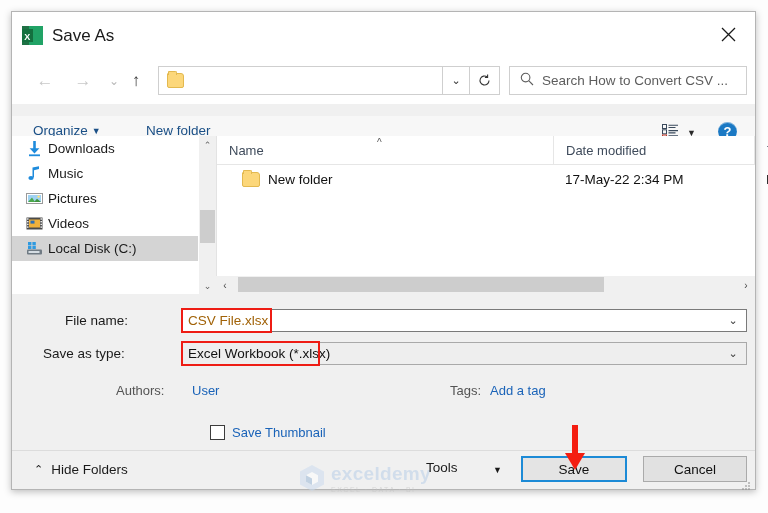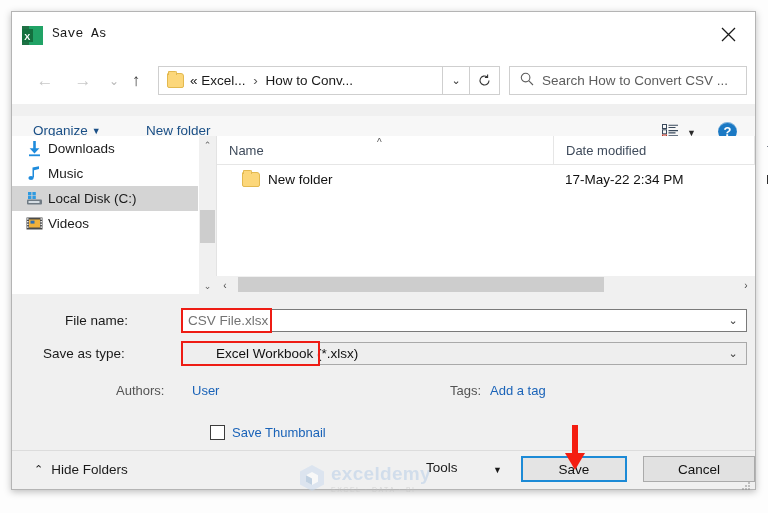--- a/index.html
+++ b/index.html
@@ -24,23 +24,22 @@
   
   .titlebar {
     position: absolute; left: 0; top: 0; right: 0; height: 47px;
     background: #ffffff;
   }
   .app-icon {
     position: absolute; left: 10px; top: 13px; width: 21px; height: 21px;
   }
   .title-text {
     position: absolute; left: 40px; top: 14px;
-    font-size: 13px; color: #1a1a1a;
+    font-size: 17px; color: #1a1a1a;
     white-space: nowrap;
-    font-family: Liberation Mono, monospace;
   }
   .close-btn {
     position: absolute; right: 6px; top: 4px; width: 42px; height: 36px;
     display: flex; align-items: center; justify-content: center;
     cursor: pointer;
   }
   .close-btn svg { display: block; }
 
   
   .navrow {
@@ -196,32 +195,32 @@
     position: absolute; left: 0; top: 282px; right: 0; bottom: 38px; background: #f0f0f0;
   }
   .form-label {
     position: absolute; font-size: 13.5px; color: #1a1a1a; white-space: nowrap;
   }
   .fname-input {
     position: absolute; left: 170px; top: 15px; width: 565px; height: 23px;
     background: #ffffff; border: 1px solid #7a7a7a; box-sizing: border-box;
     display: flex; align-items: center; cursor: text;
   }
-  .fname-input .val { font-size: 13.5px; color: #737373; padding-left: 5px; }
+  .fname-input .val { font-size: 13.5px; color: #a16207; padding-left: 5px; }
   .fname-drop, .ftype-drop {
     position: absolute; right: 1px; top: 0; bottom: 0; width: 24px;
     display: flex; align-items: center; justify-content: center;
     font-size: 11px; color: #3a3a3a; cursor: pointer;
   }
   .ftype-input {
     position: absolute; left: 170px; top: 48px; width: 565px; height: 23px;
     background: #eeeeee; border: 1px solid #a9a9a9; box-sizing: border-box;
     display: flex; align-items: center; cursor: pointer;
   }
-  .ftype-input .val { font-size: 13.5px; color: #111; padding-left: 5px; margin-left: 28px; }
+  .ftype-input .val { font-size: 13.5px; color: #111; padding-left: 5px; }
 
   .meta-label { position: absolute; font-size: 13px; color: #545454; }
   .meta-link { position: absolute; font-size: 13px; color: #1a63b8; cursor: pointer; }
 
   .chk-wrap {
     position: absolute; left: 198px; top: 131px; display: flex; align-items: center; cursor: pointer;
   }
   .chk-box {
     width: 13px; height: 13px; border: 1px solid #3c3c3c; background: #fff; flex: none;
   }
@@ -252,21 +251,21 @@
   }
   .btn {
     position: absolute; top: 5px; height: 26px; font-size: 13.5px; color: #111;
     display: flex; align-items: center; justify-content: center; cursor: pointer;
     background: #e1e1e1; border: 1px solid #aaaaaa; box-sizing: border-box;
   }
   .btn-save {
     left: 509px; width: 106px;
     border: 2px solid #1c8ad6; background: #e4e4e4;
   }
-  .btn-cancel { left: 631px; width: 112px; }
+  .btn-cancel { left: 631px; width: 104px; }
   .grip { position: absolute; right: 4px; bottom: 3px; width: 9px; height: 9px; opacity: .5; }
 
   
   .watermark {
     position: absolute; left: 285px; bottom: 1px; width: 190px; height: 20px;
     opacity: 0.55; pointer-events: none;
     display: flex; align-items: center;
   }
   .wm-text { display: flex; flex-direction: column; line-height: 1; margin-left: 4px; }
   .wm-name { font-size: 19px; font-weight: bold; color: #b9cfe8; letter-spacing: .3px; }
@@ -296,26 +295,20 @@
     </div>
 
     <div class="navrow">
       <div class="navbtn nav-back">←</div>
       <div class="navbtn nav-fwd">→</div>
       <div class="navbtn nav-hist">⌄</div>
       <div class="navbtn nav-up">↑</div>
 
       <div class="addressbar">
         <span class="addr-folder"></span>
-        <span class="addr-crumbs">
-          <span>«</span>
-          <span>Excel...</span>
-          <span class="crumb-sep">›</span>
-          <span>How to Conv...</span>
-        </span>
       </div>
       <div class="addr-drop">⌄</div>
       <div class="addr-refresh">
         <svg width="13" height="13" viewBox="0 0 13 13">
           <path d="M11,6.5 A4.5,4.5 0 1 1 9.2,2.9" stroke="#333" stroke-width="1.1" fill="none"></path>
           <path d="M9.6,0.6 L9.6,3.4 L6.9,3.4" stroke="#333" stroke-width="1.1" fill="none"></path>
         </svg>
       </div>
 
       <div class="searchbar">
@@ -361,34 +354,31 @@
         </div>
         <div class="nav-item">
           <span class="nav-ico">
             <svg width="17" height="17" viewBox="0 0 17 17">
               <path d="M6.5,12.5 L6.5,2.6 L13,1.2 L13,4 L8,5.2 L8,12.5 Z" fill="#1e8bdc"></path>
               <ellipse cx="5" cy="13" rx="2.6" ry="2.1" fill="#1e8bdc"></ellipse>
             </svg>
           </span>
           <span>Music</span>
         </div>
-        <div class="nav-item selected">
+        <div class="nav-item">
           <span class="nav-ico">
             <svg width="17" height="17" viewBox="0 0 17 17">
-              <rect x="1" y="9.5" width="15" height="5" rx="1" fill="#6f7a83"></rect>
-              <rect x="2.5" y="11" width="11" height="2" fill="#d5dde3"></rect>
-              <g fill="#2f9ae0">
-                <rect x="2" y="2" width="3.4" height="3.4"></rect>
-                <rect x="6.4" y="2" width="3.4" height="3.4"></rect>
-                <rect x="2" y="6" width="3.4" height="3"></rect>
-                <rect x="6.4" y="6" width="3.4" height="3"></rect>
-              </g>
+              <rect x="0.5" y="3.5" width="16" height="10" fill="#ffffff" stroke="#9a9a9a"></rect>
+              <rect x="2" y="5" width="13" height="7" fill="#9fd2f2"></rect>
+              <path d="M2,12 L6,7.5 L9,12 Z" fill="#4aa84a"></path>
+              <path d="M8,12 L11,8.8 L15,12 Z" fill="#3f923f"></path>
+              <circle cx="12.6" cy="6.6" r="1.2" fill="#ffe27a"></circle>
             </svg>
           </span>
-          <span>Local Disk (C:)</span>
+          <span>Pictures</span>
         </div>
         <div class="nav-item">
           <span class="nav-ico">
             <svg width="17" height="17" viewBox="0 0 17 17">
               <rect x="0.5" y="2.5" width="16" height="12" fill="#4a4a4a"></rect>
               <rect x="3" y="4.5" width="11" height="8" fill="#f0b13b"></rect>
               <rect x="4.5" y="5.6" width="4" height="3" fill="#2f6fb3"></rect>
               <g fill="#ffffff">
                 <rect x="1.1" y="3.3" width="1.4" height="1.4"></rect>
                 <rect x="1.1" y="6" width="1.4" height="1.4"></rect>
@@ -396,20 +386,35 @@
                 <rect x="1.1" y="11.4" width="1.4" height="1.4"></rect>
                 <rect x="14.5" y="3.3" width="1.4" height="1.4"></rect>
                 <rect x="14.5" y="6" width="1.4" height="1.4"></rect>
                 <rect x="14.5" y="8.7" width="1.4" height="1.4"></rect>
                 <rect x="14.5" y="11.4" width="1.4" height="1.4"></rect>
               </g>
             </svg>
           </span>
           <span>Videos</span>
         </div>
+        <div class="nav-item selected">
+          <span class="nav-ico">
+            <svg width="17" height="17" viewBox="0 0 17 17">
+              <rect x="1" y="9.5" width="15" height="5" rx="1" fill="#6f7a83"></rect>
+              <rect x="2.5" y="11" width="11" height="2" fill="#d5dde3"></rect>
+              <g fill="#2f9ae0">
+                <rect x="2" y="2" width="3.4" height="3.4"></rect>
+                <rect x="6.4" y="2" width="3.4" height="3.4"></rect>
+                <rect x="2" y="6" width="3.4" height="3"></rect>
+                <rect x="6.4" y="6" width="3.4" height="3"></rect>
+              </g>
+            </svg>
+          </span>
+          <span>Local Disk (C:)</span>
+        </div>
       </div>
 
       <div class="navpane-sb">
         <div class="sb-arrow sb-up">⌃</div>
         <div class="sb-thumb" style="top:74px;height:33px;"></div>
         <div class="sb-arrow sb-down">⌄</div>
       </div>
 
       <div class="filelist">
         <div class="col-headers">

